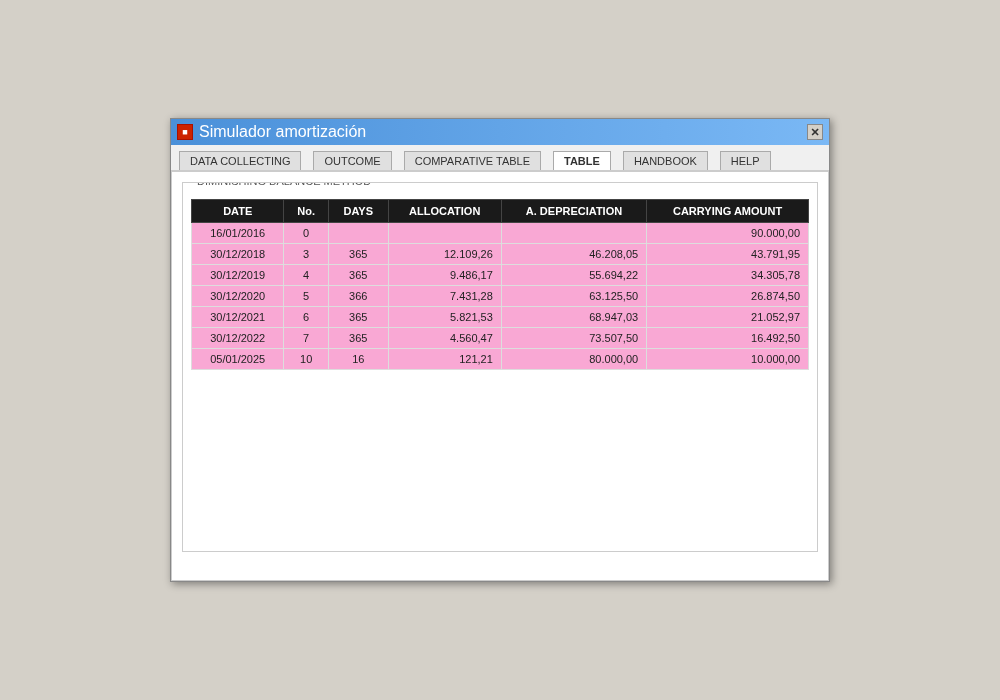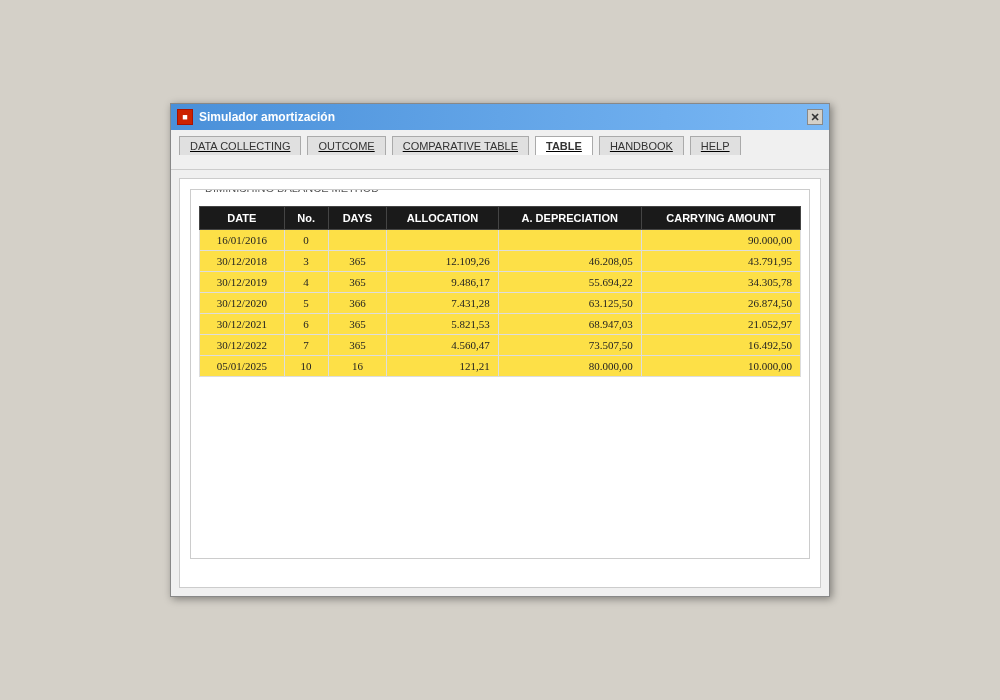--- a/index.html
+++ b/index.html
@@ -50,45 +50,44 @@
 
     .title-bar-icon span {
       color: white;
       font-size: 9px;
       font-weight: bold;
       line-height: 1;
     }
 
     .title-text {
       color: white;
-      font-size: 12px;
-      font-weight: bold;
+      font-size: 16px;
+      font-weight: normal;
     }
 
     .close-btn {
       width: 16px;
       height: 16px;
       background: #d4d0c8;
       border: 1px solid #888;
       display: flex;
       align-items: center;
       justify-content: center;
       cursor: pointer;
       font-size: 11px;
       font-weight: bold;
       color: #333;
     }
 
     .tabs-bar {
       background: #f0f0f0;
-      padding: 6px 8px 14px 8px;
-      display: flex;
-      gap: 6px;
+      padding: 6px 8px 0 8px;
+      display: flex;
+      gap: 12px;
       border-bottom: 1px solid #ccc;
-      text-decoration: underline;
     }
 
     .tab {
       padding: 3px 10px;
       background: #e0e0e0;
       border: 1px solid #aaa;
       border-bottom: none;
       cursor: pointer;
       font-size: 11px;
       color: #333;
@@ -96,21 +95,21 @@
     }
 
     .tab.active {
       background: #ffffff;
       border-color: #aaa;
       font-weight: bold;
     }
 
     .content-area {
       background: white;
-      margin: 8px;
+      margin: 0;
       border: 1px solid #ccc;
       padding: 10px;
       height: 410px;
       overflow: hidden;
     }
 
     .section-border {
       border: 1px solid #ccc;
       padding: 8px;
       height: 370px;
@@ -147,22 +146,21 @@
 
     thead th {
       padding: 5px 8px;
       text-align: center;
       font-weight: bold;
       border: 1px solid #444;
       font-size: 11px;
     }
 
     tbody tr {
-      background: #fde047;
-      font-family: Liberation Serif, serif;
+      background: #f9a8d4;
     }
 
     tbody td {
       padding: 4px 8px;
       border: 1px solid #ddd;
       text-align: right;
       color: #222;
     }
 
     tbody td:first-child {

